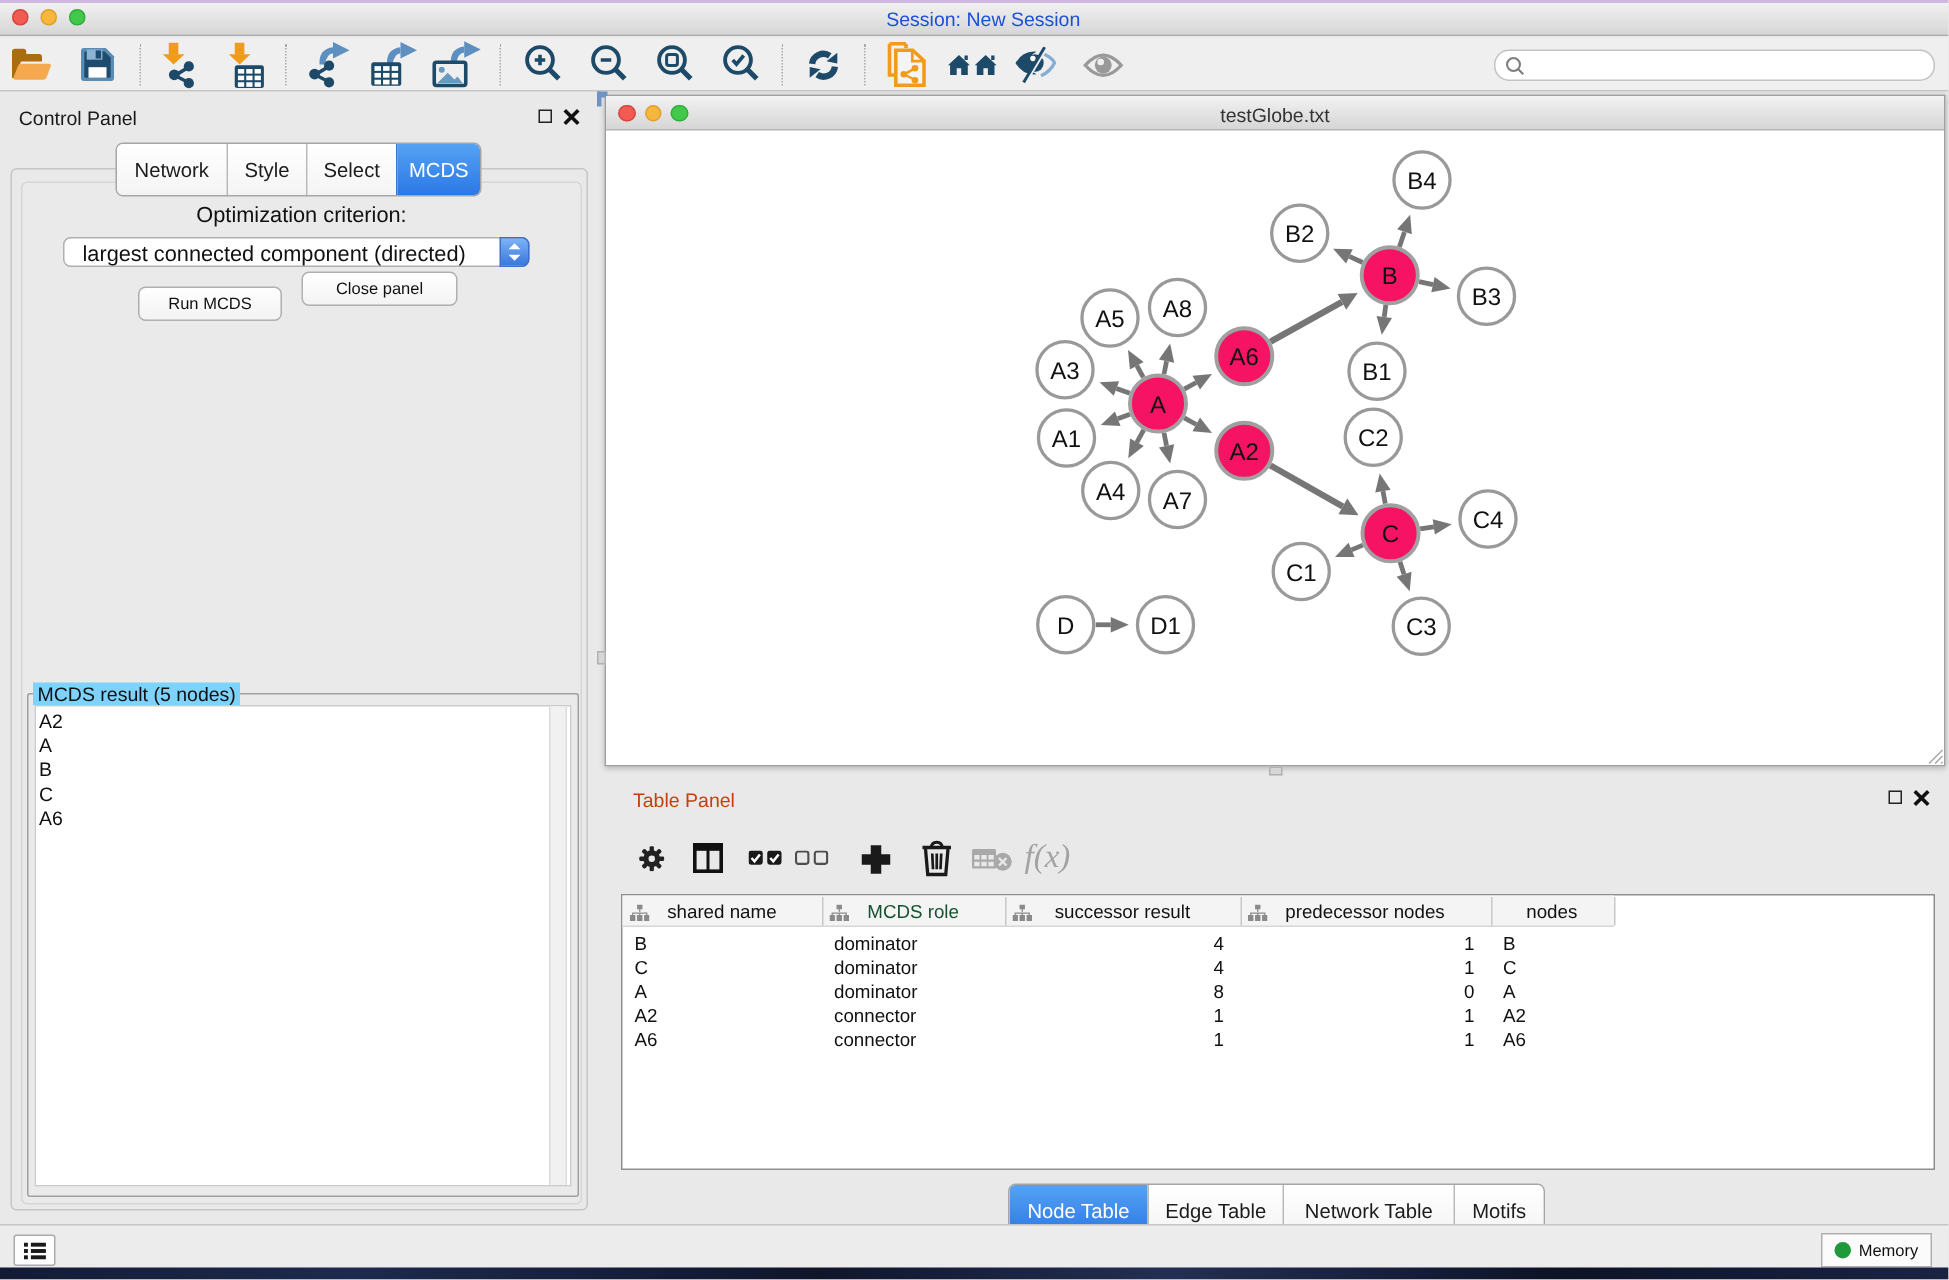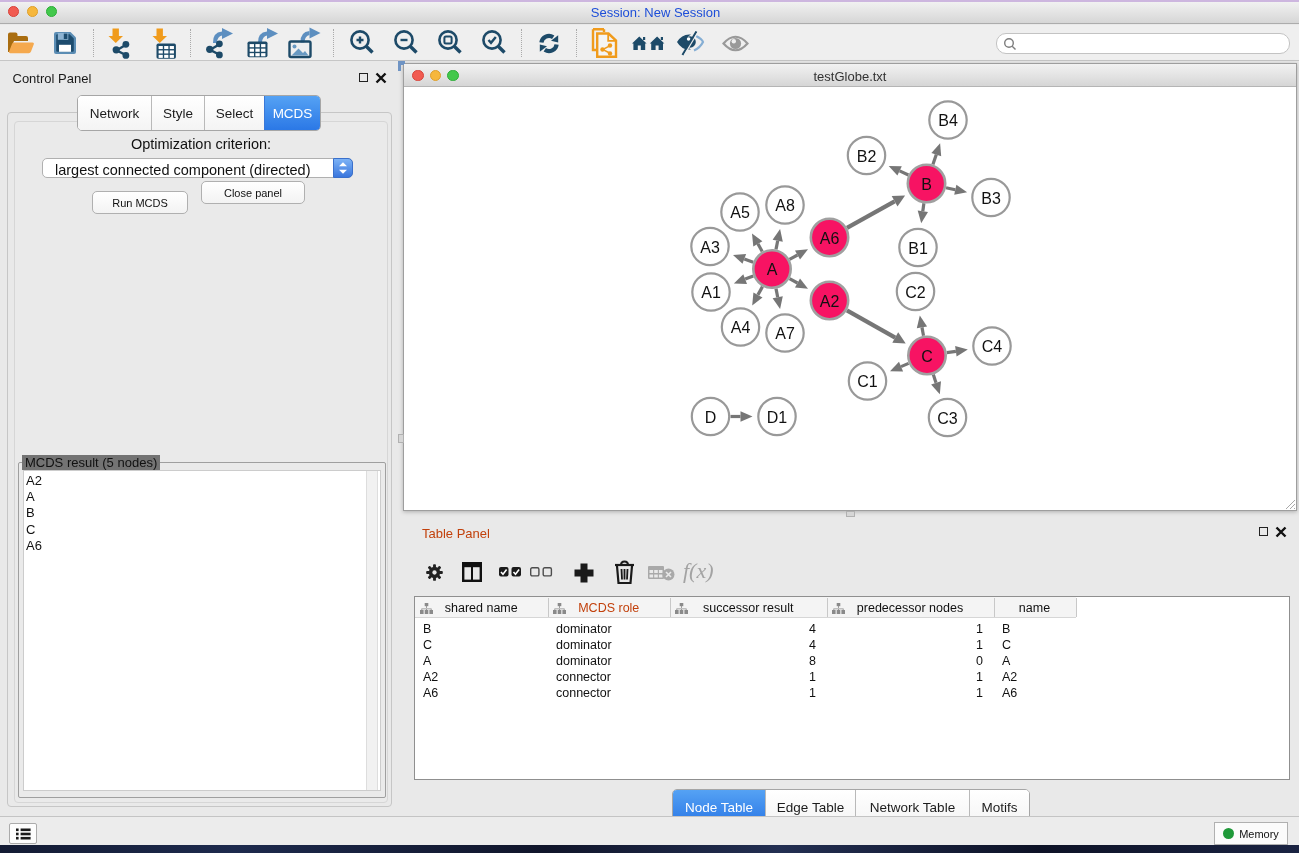--- a/index.html
+++ b/index.html
@@ -189,21 +189,21 @@
 <div class="abs" style="left:14px;top:136px;width:374px;text-align:center;font-size:14.5px;color:#111">Optimization criterion:</div>
 <div class="abs" style="left:42px;top:158px;width:311px;height:20px;background:#fff;border:1px solid #b0b0b0;border-radius:5px"></div>
 <div class="abs" style="left:55px;top:162px;font-size:14.5px;color:#111">largest connected component (directed)</div>
 <div class="abs" style="left:333px;top:158px;width:20px;height:20px;border-radius:0 5px 5px 0;background:linear-gradient(#7db3f6,#3a76dd);border:1px solid #3a70cc"></div>
 <svg class="abs" style="left:337px;top:161px" width="12" height="14" viewBox="0 0 12 14">
     <path d="M2 5.2 L6 1.2 L10 5.2 Z M2 8.8 L6 12.8 L10 8.8 Z" fill="#fff"></path>
   </svg>
 <div class="btn" style="left:92px;top:191px;width:96px">Run MCDS</div>
 <div class="btn" style="left:201px;top:181px;width:104px">Close panel</div>
 <div class="abs" style="left:18px;top:462px;width:368px;height:336px;border:1px solid #9f9f9f;border-radius:2px"></div>
-<div class="abs" style="left:22px;top:455px;background:#737373;padding:0 3px;font-size:13px;color:#111">MCDS result (5 nodes)</div>
+<div class="abs" style="left:22px;top:455px;background:#7dd3fc;padding:0 3px;font-size:13px;color:#111">MCDS result (5 nodes)</div>
 <div class="abs" style="left:23px;top:470px;width:358px;height:321px;background:#fff;border:1px solid #cccccc"></div>
 <div class="abs" style="left:366px;top:471px;width:12px;height:319px;background:#f1f1f1;border-left:1px solid #ddd;border-right:1px solid #ddd"></div>
 <div class="abs" style="left:26px;top:473px;font-size:13px;line-height:16.2px;color:#111">A2<br>A<br>B<br>C<br>A6</div>
 <div class="abs" style="left:403px;top:63px;width:894px;height:448px;background:#fff;border:1px solid #9e9e9e;box-shadow:0 1px 4px rgba(0,0,0,0.25)"></div>
 <div class="abs" style="left:398px;top:61px;width:7px;height:4px;background:#6f94c4"></div>
 <div class="abs" style="left:398px;top:61px;width:3px;height:10px;background:#6f94c4"></div>
 <div class="abs" style="left:404px;top:64px;width:892px;height:23px;background:linear-gradient(#f2f2f2,#d6d6d6);border-bottom:1px solid #b5b5b5"></div>
 <div class="tl" style="left:412.2px;top:69.7px;width:11.6px;height:11.6px;background:#f15b51;border:1px solid #d8443c"></div>
 <div class="tl" style="left:429.7px;top:69.7px;width:11.6px;height:11.6px;background:#f6b73c;border:1px solid #dfa02c"></div>
 <div class="tl" style="left:447.2px;top:69.7px;width:11.6px;height:11.6px;background:#43c84c;border:1px solid #2fae3a"></div>
@@ -375,21 +375,21 @@
 <div class="abs" style="left:547.5px;top:598px;width:0;height:19px;border-left:1px solid #c8c8c8"></div>
 <svg class="abs" width="13" height="11" viewBox="0 0 13 11" style="left:552.5px;top:603px">
     <g fill="#8a8a8a">
       <rect x="4.7" y="0" width="3.6" height="3.2"></rect>
       <rect x="0" y="7" width="3.6" height="4"></rect>
       <rect x="4.7" y="7" width="3.6" height="4"></rect>
       <rect x="9.4" y="7" width="3.6" height="4"></rect>
       <path d="M6.1 3 L6.9 3 L6.9 5 L6.1 5 Z M1.4 5.4 L11.6 5.4 L11.6 6.2 L1.4 6.2 Z M1.4 5.8 L2.2 5.8 L2.2 7.5 L1.4 7.5 Z M10.8 5.8 L11.6 5.8 L11.6 7.5 L10.8 7.5 Z M6.1 5.6 L6.9 5.6 L6.9 7.5 L6.1 7.5 Z"></path>
     </g>
   </svg>
-<div class="abs" style="left:547.5px;top:601px;width:122.5px;text-align:center;font-size:12.5px;color:#c2410c;white-space:nowrap">MCDS role</div>
+<div class="abs" style="left:547.5px;top:601px;width:122.5px;text-align:center;font-size:12.5px;color:#14532d;white-space:nowrap">MCDS role</div>
 <div class="abs" style="left:670px;top:598px;width:0;height:19px;border-left:1px solid #c8c8c8"></div>
 <svg class="abs" width="13" height="11" viewBox="0 0 13 11" style="left:675px;top:603px">
     <g fill="#8a8a8a">
       <rect x="4.7" y="0" width="3.6" height="3.2"></rect>
       <rect x="0" y="7" width="3.6" height="4"></rect>
       <rect x="4.7" y="7" width="3.6" height="4"></rect>
       <rect x="9.4" y="7" width="3.6" height="4"></rect>
       <path d="M6.1 3 L6.9 3 L6.9 5 L6.1 5 Z M1.4 5.4 L11.6 5.4 L11.6 6.2 L1.4 6.2 Z M1.4 5.8 L2.2 5.8 L2.2 7.5 L1.4 7.5 Z M10.8 5.8 L11.6 5.8 L11.6 7.5 L10.8 7.5 Z M6.1 5.6 L6.9 5.6 L6.9 7.5 L6.1 7.5 Z"></path>
     </g>
   </svg>
@@ -399,21 +399,21 @@
     <g fill="#8a8a8a">
       <rect x="4.7" y="0" width="3.6" height="3.2"></rect>
       <rect x="0" y="7" width="3.6" height="4"></rect>
       <rect x="4.7" y="7" width="3.6" height="4"></rect>
       <rect x="9.4" y="7" width="3.6" height="4"></rect>
       <path d="M6.1 3 L6.9 3 L6.9 5 L6.1 5 Z M1.4 5.4 L11.6 5.4 L11.6 6.2 L1.4 6.2 Z M1.4 5.8 L2.2 5.8 L2.2 7.5 L1.4 7.5 Z M10.8 5.8 L11.6 5.8 L11.6 7.5 L10.8 7.5 Z M6.1 5.6 L6.9 5.6 L6.9 7.5 L6.1 7.5 Z"></path>
     </g>
   </svg>
 <div class="abs" style="left:826.5px;top:601px;width:167.0px;text-align:center;font-size:12.5px;color:#111;white-space:nowrap">predecessor nodes</div>
 <div class="abs" style="left:993.5px;top:598px;width:0;height:19px;border-left:1px solid #c8c8c8"></div>
-<div class="abs" style="left:993.5px;top:601px;width:82.0px;text-align:center;font-size:12.5px;color:#111;white-space:nowrap">name</div>
+<div class="abs" style="left:993.5px;top:601px;width:82.0px;text-align:center;font-size:12.5px;color:#111;white-space:nowrap">nodes</div>
 <div class="abs" style="left:1075.5px;top:598px;width:0;height:19px;border-left:1px solid #c8c8c8"></div>
 <div class="abs" style="left:423px;top:622px;font-size:12.5px;color:#111">B</div>
 <div class="abs" style="left:556px;top:622px;font-size:12.5px;color:#111">dominator</div>
 <div class="abs" style="left:700px;top:622px;width:116px;text-align:right;font-size:12.5px;color:#111">4</div>
 <div class="abs" style="left:870px;top:622px;width:113px;text-align:right;font-size:12.5px;color:#111">1</div>
 <div class="abs" style="left:1002px;top:622px;font-size:12.5px;color:#111">B</div>
 <div class="abs" style="left:423px;top:638px;font-size:12.5px;color:#111">C</div>
 <div class="abs" style="left:556px;top:638px;font-size:12.5px;color:#111">dominator</div>
 <div class="abs" style="left:700px;top:638px;width:116px;text-align:right;font-size:12.5px;color:#111">4</div>
 <div class="abs" style="left:870px;top:638px;width:113px;text-align:right;font-size:12.5px;color:#111">1</div>

